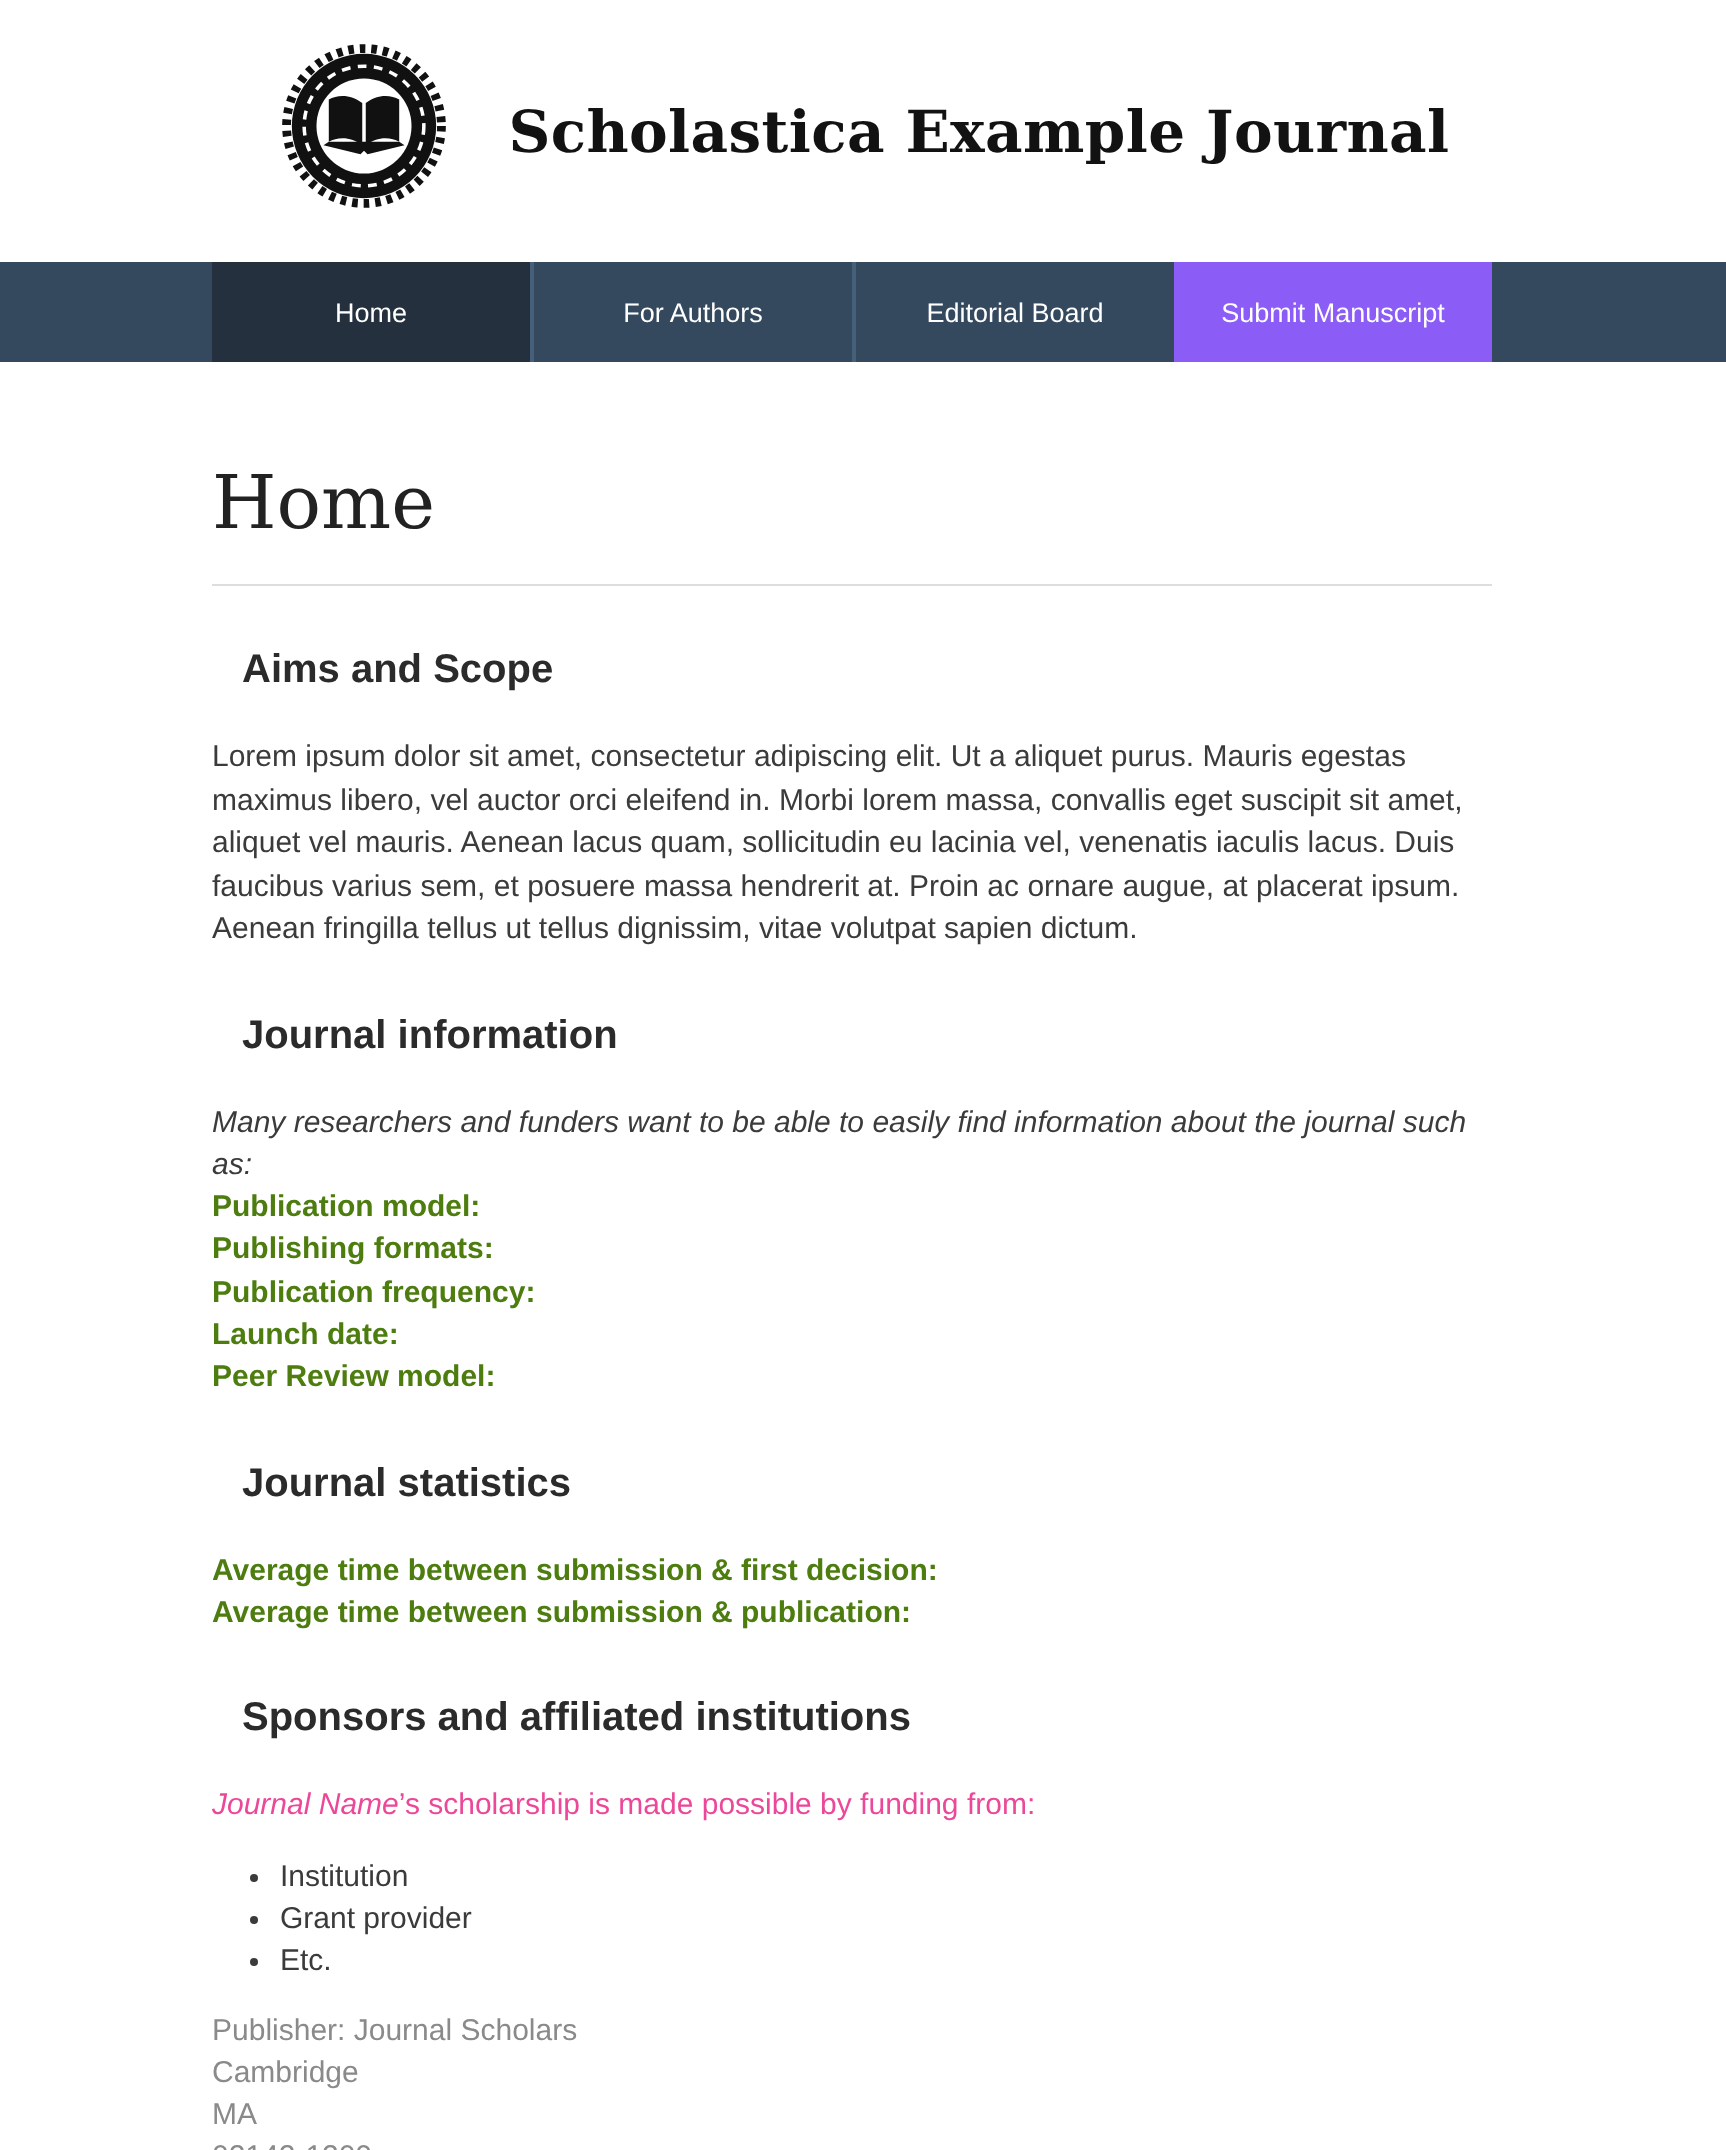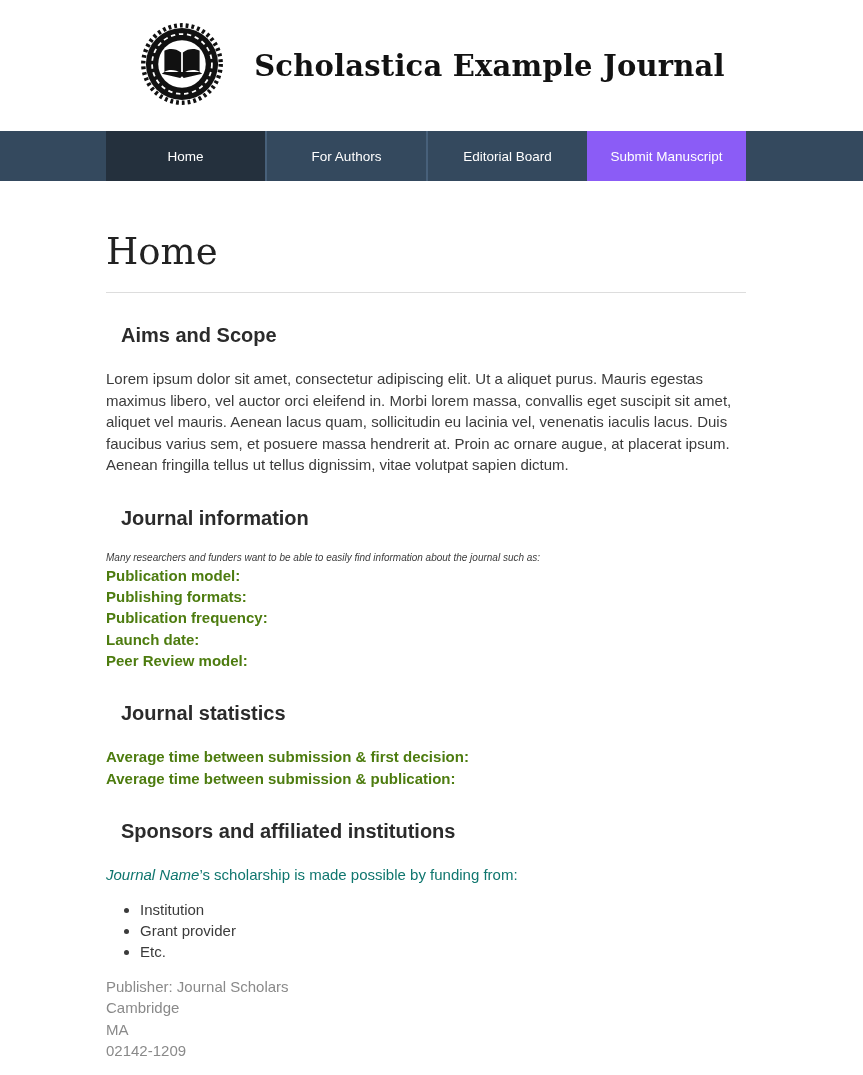--- a/index.html
+++ b/index.html
@@ -60,24 +60,24 @@
   hr.title-divider { border: none; border-top: 1px solid #dddddd; margin: 18px 0 0 0; }
 
   .section-heading {
     font-size: 20px;
     font-weight: 700;
     color: #2b2b2b;
     margin: 31px 0 21px 15px;
     line-height: 1.15;
   }
   .body-text { font-size: 15px; line-height: 1.43; margin: 0; color: #3b3b3b; }
-  .intro-italic { font-size: 10px; font-style: italic; line-height: 1.42; margin: 0; color: #3b3b3b; }
+  .intro-italic { font-size: 15px; font-style: italic; line-height: 1.42; margin: 0; color: #3b3b3b; }
   .field-line { font-size: 15px; font-weight: 700; color: #4d7c0f; line-height: 1.42; }
 
-  .sponsor-intro { font-size: 15px; line-height: 1.42; margin: 0 0 14px 0; color: #0f766e; }
+  .sponsor-intro { font-size: 15px; line-height: 1.42; margin: 0 0 14px 0; color: #ec4899; }
   .sponsor-intro em { font-style: italic; }
   ul.sponsor-list { margin: 0; padding-left: 34px; }
   ul.sponsor-list li { font-size: 15px; line-height: 1.4; color: #3b3b3b; }
 
   .publisher-block { margin-top: 14px; font-size: 15px; line-height: 1.42; color: #8a8a8a; }
 </style>
 </head>
 <body>
 
 <header class="site-header">

